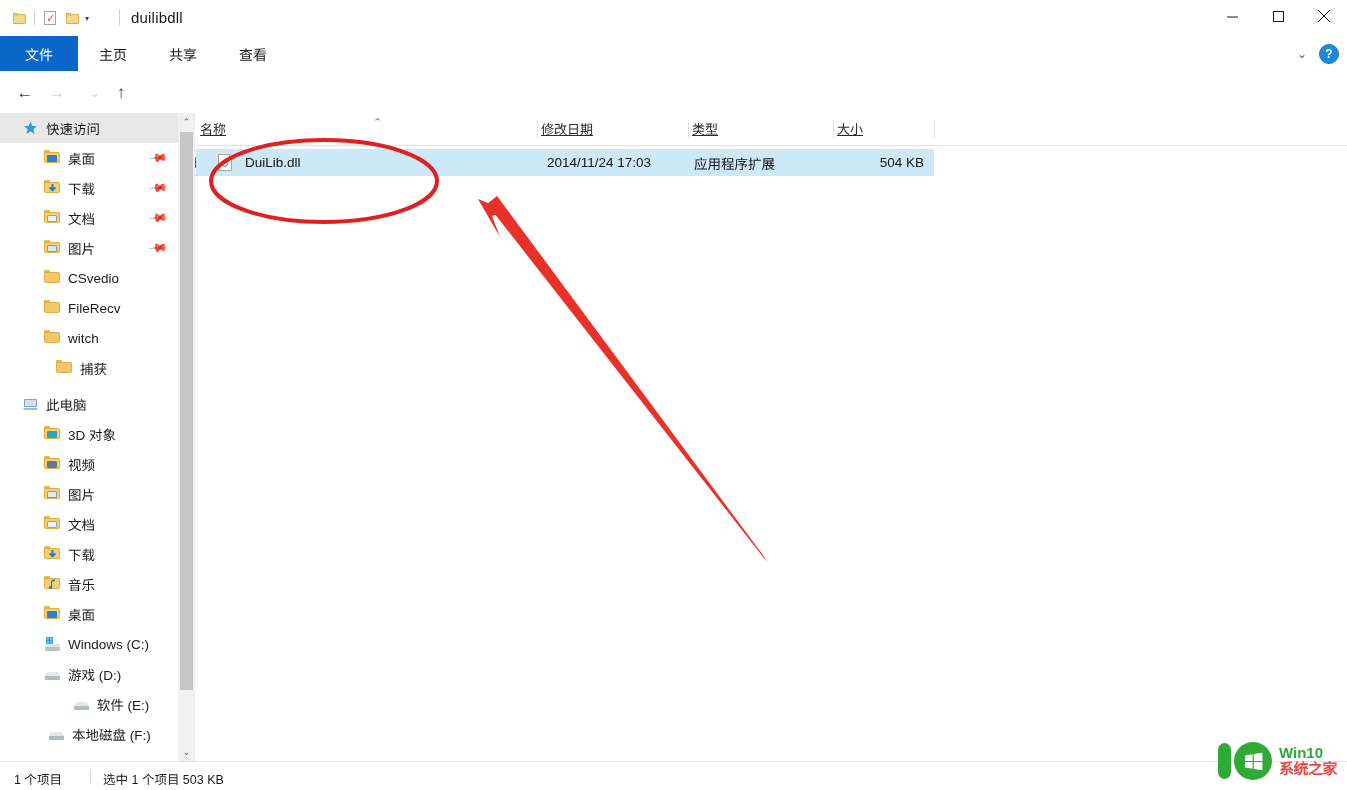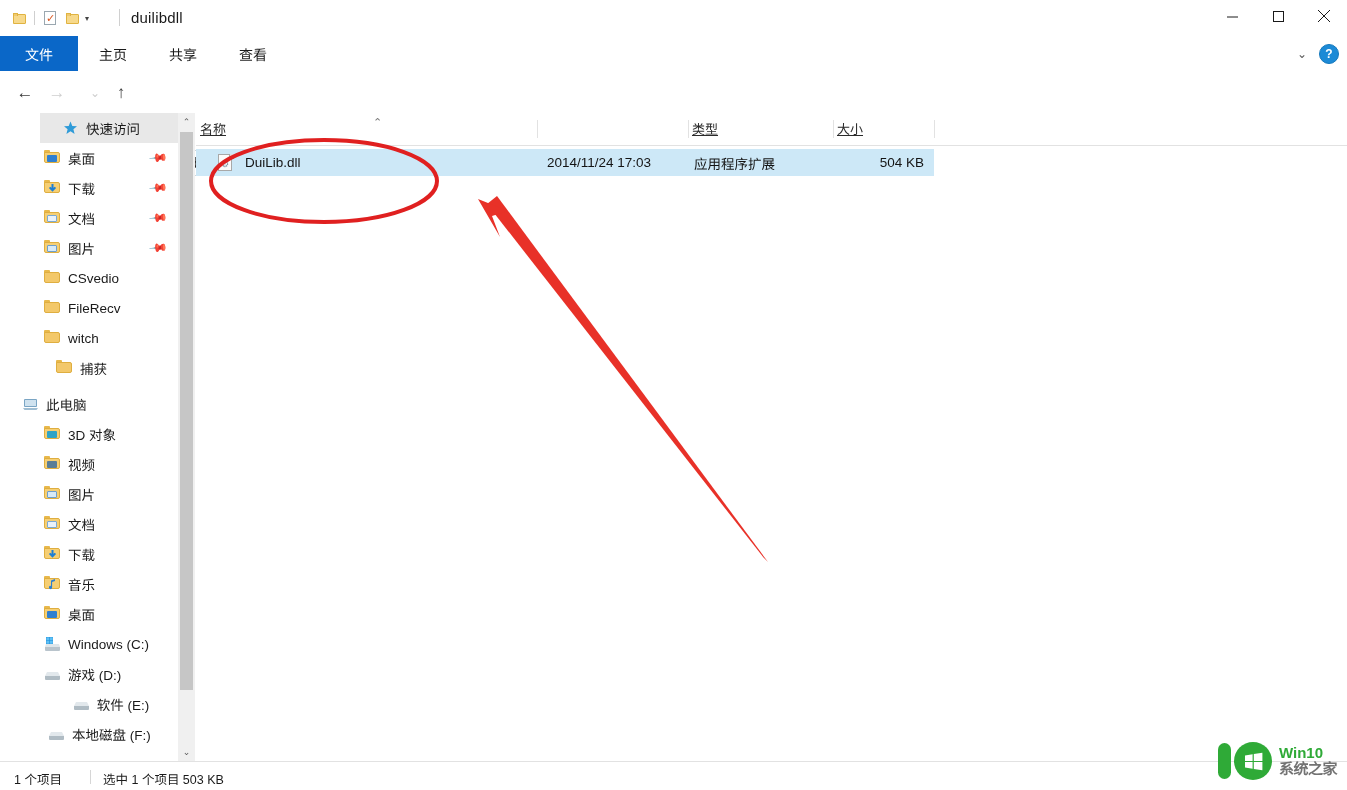--- a/index.html
+++ b/index.html
@@ -52,21 +52,21 @@
   .crumb-caret{position:absolute;right:1px;top:0;width:22px;height:24px;display:flex;align-items:center;justify-content:center;font-size:11px;color:#444;}
   .refresh{position:absolute;left:1112px;top:80px;width:22px;height:22px;display:flex;align-items:center;justify-content:center;font-size:15px;color:#333;}
   .searchbox{position:absolute;left:1142px;top:78px;width:191px;height:26px;border:1px solid #cfd4d8;background:#fff;box-sizing:border-box;display:flex;align-items:center;}
   .searchbox .txt{font-size:13px;color:#2b2b2b;margin-left:9px;}
   .searchbox .mag{position:absolute;right:8px;top:4px;}
 
   
   .sidebar{position:absolute;left:0;top:113px;width:178px;height:648px;background:#fff;overflow:hidden;}
   .navrow{position:relative;height:30px;display:flex;align-items:center;cursor:default;}
   .navrow .lbl{font-size:13.5px;color:#1a1a1a;white-space:nowrap;}
-  .navrow.head{background:#e8e8e8;margin-left:40px;}
+  .navrow.head{background:#e8e8e8;}
   .navrow.head .lbl{font-size:13.5px;}
   .ico{width:17px;height:17px;margin-right:7px;flex:0 0 auto;position:relative;}
   .pin{position:absolute;right:12px;top:8px;color:#8a8a8a;font-size:12px;transform:rotate(40deg);}
 
   
   .f{position:relative;width:16px;height:13px;}
   .f .tab0{position:absolute;left:0;top:0;width:6px;height:3px;background:#e8b84b;border-radius:1px 1px 0 0;}
   .f .body{position:absolute;left:0;top:2px;width:16px;height:11px;background:#f6cf74;border:1px solid #dfae3f;box-sizing:border-box;border-radius:0 2px 2px 2px;}
   .f .em{position:absolute;left:3px;top:5px;width:10px;height:7px;border-radius:1px;}
   .plainf .body{background:#f3c86a;}
@@ -101,21 +101,21 @@
 
   
   .anno{position:absolute;left:0;top:0;width:1347px;height:790px;pointer-events:none;}
 
   
   .wm{position:absolute;left:1218px;top:737px;width:125px;height:48px;display:flex;align-items:center;}
   .wm .bar{width:13px;height:36px;border-radius:7px;background:#2faa37;margin-right:3px;}
   .wm .circ{width:38px;height:38px;border-radius:50%;background:#2faa37;display:flex;align-items:center;justify-content:center;}
   .wm .txts{margin-left:7px;line-height:1.05;}
   .wm .t1{font-size:15px;color:#2faa37;font-weight:bold;}
-  .wm .t2{font-size:15px;color:#737373;font-weight:bold;letter-spacing:-.5px;}
+  .wm .t2{font-size:15px;color:#ef4444;font-weight:bold;letter-spacing:-.5px;}
 </style>
 </head>
 <body>
 
 <div class="win">
 
   <div class="titlebar">
     <div class="qat">
       <span class="qat-ico">
           <span class="folder-sm"></span>
@@ -344,20 +344,23 @@
 
   <div class="content">
 
     <div class="colhead">
       <div class="col" style="left:0;width:341px;">
         <span class="ct">名称</span>
       </div>
       <div class="sortmark">⌃</div>
       <div class="colsep" style="left:341px;"></div>
 
+      <div class="col" style="left:341px;width:151px;">
+        <span class="ct">修改日期</span>
+      </div>
       <div class="colsep" style="left:492px;"></div>
 
       <div class="col" style="left:492px;width:145px;">
         <span class="ct">类型</span>
       </div>
       <div class="colsep" style="left:637px;"></div>
 
       <div class="col" style="left:637px;width:101px;">
         <span class="ct">大小</span>
       </div>

